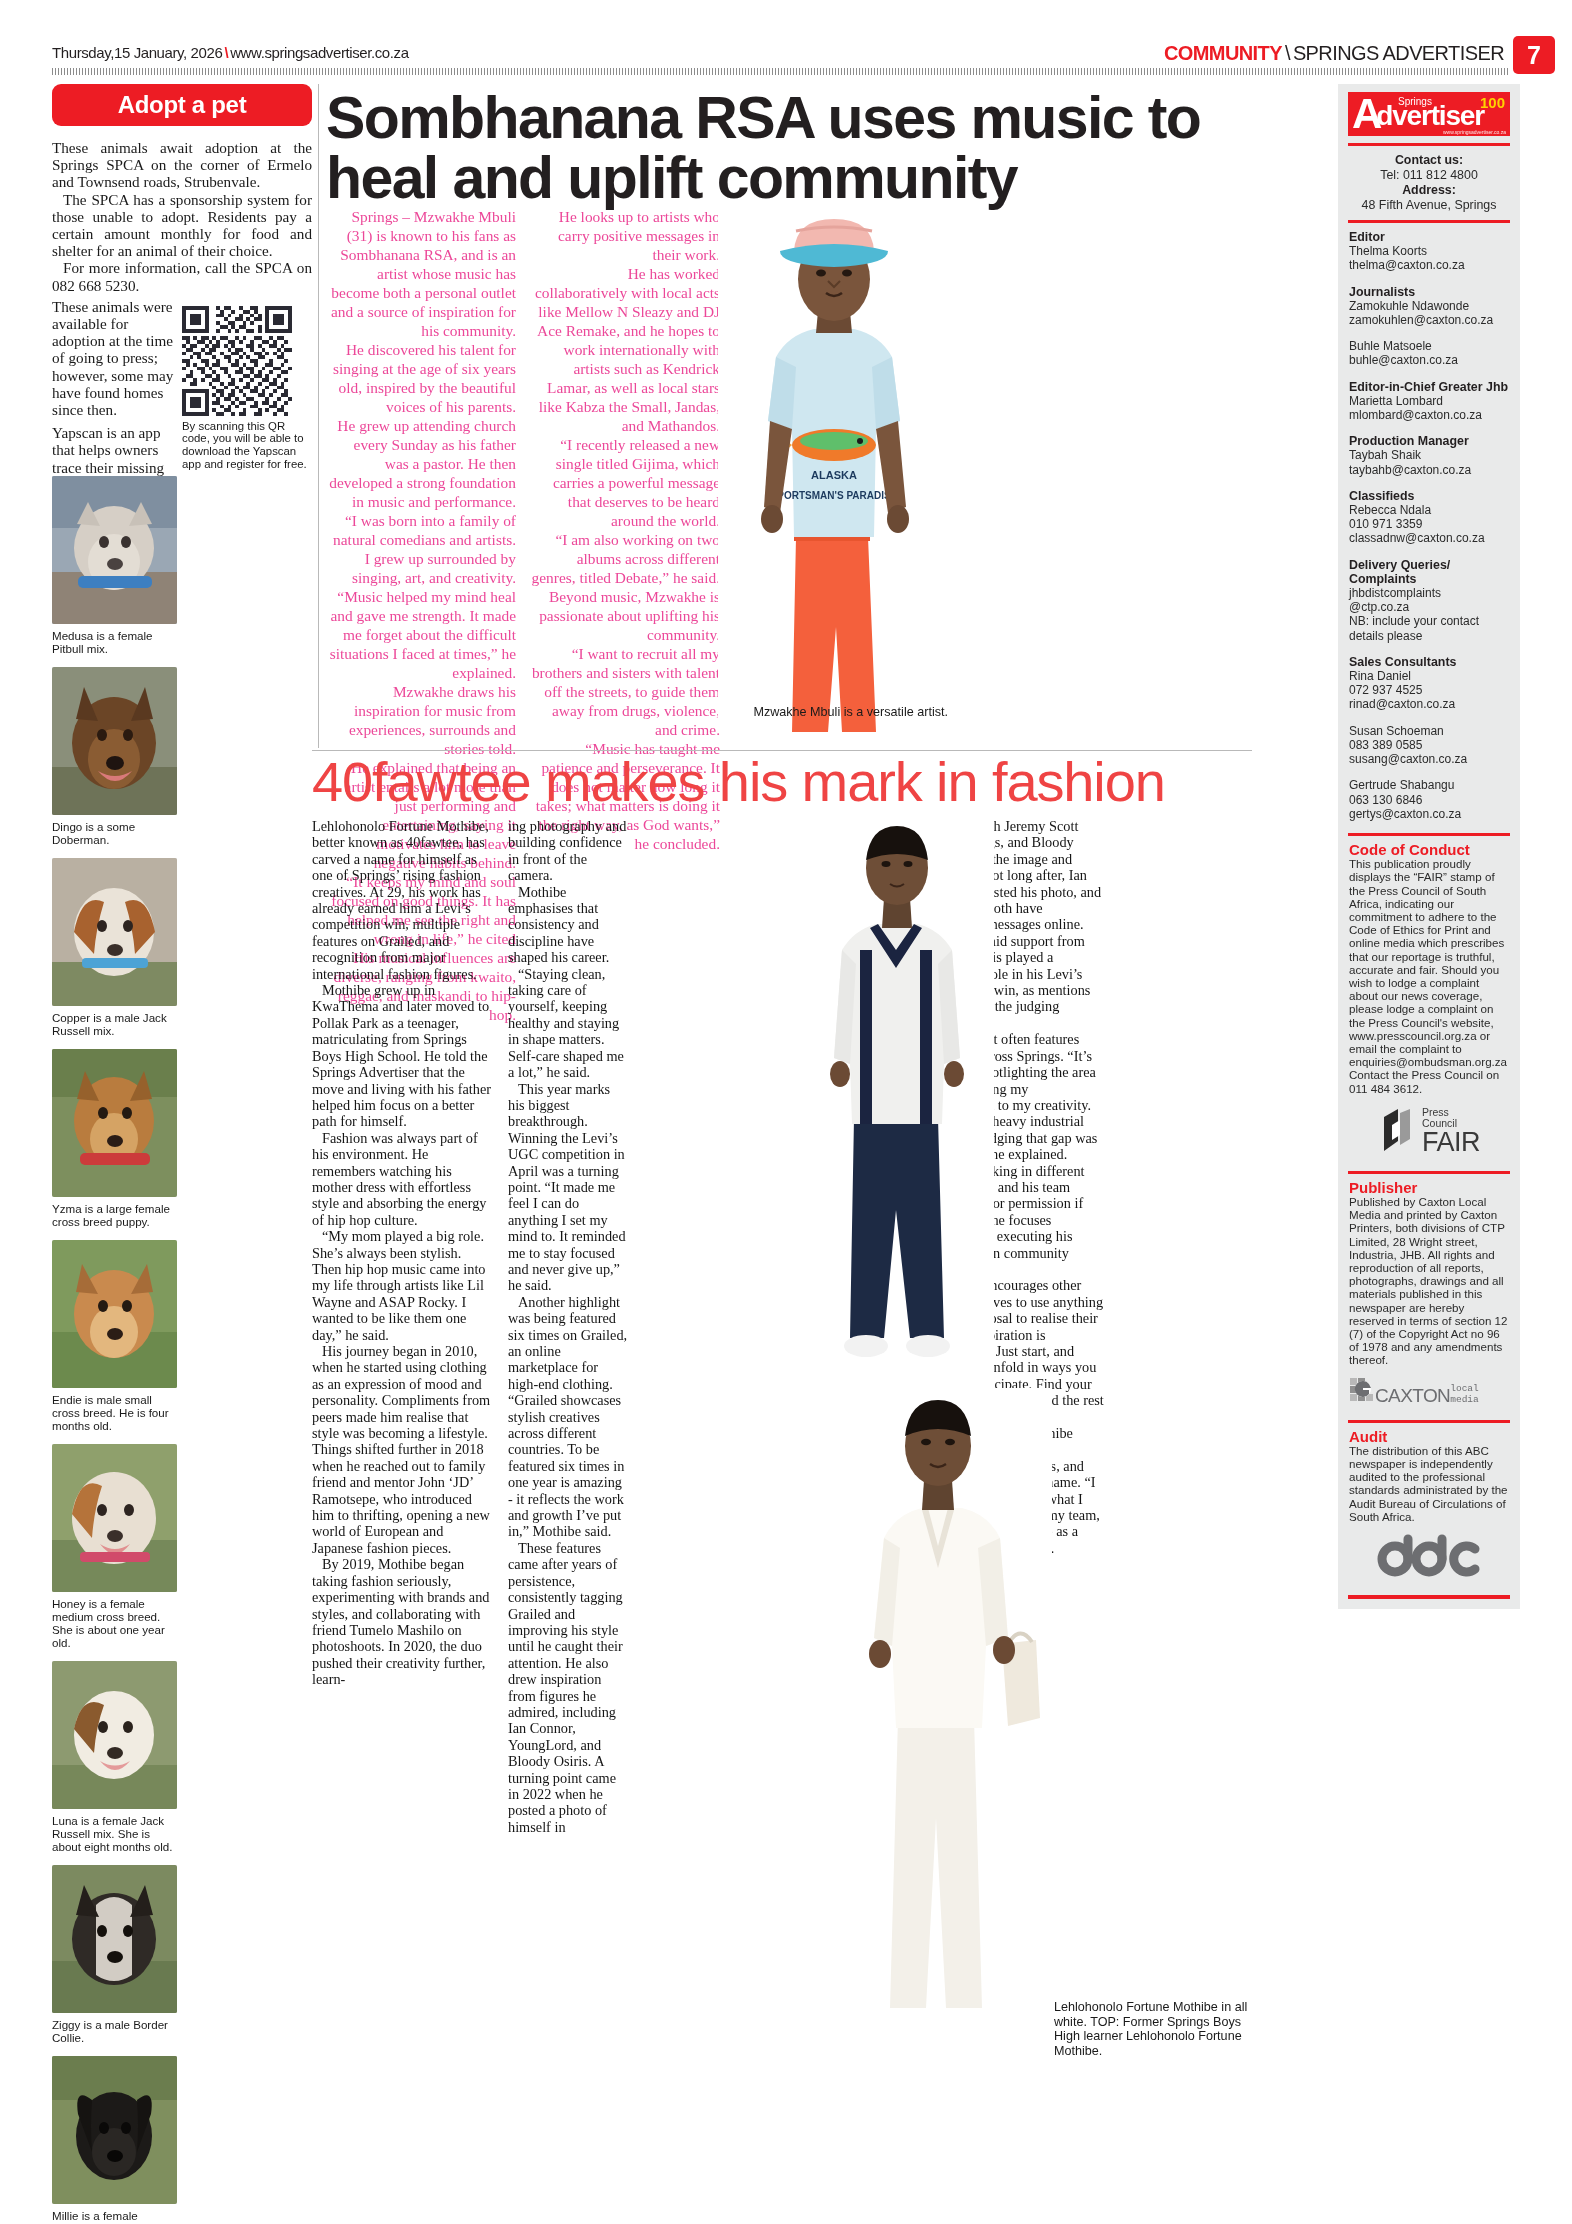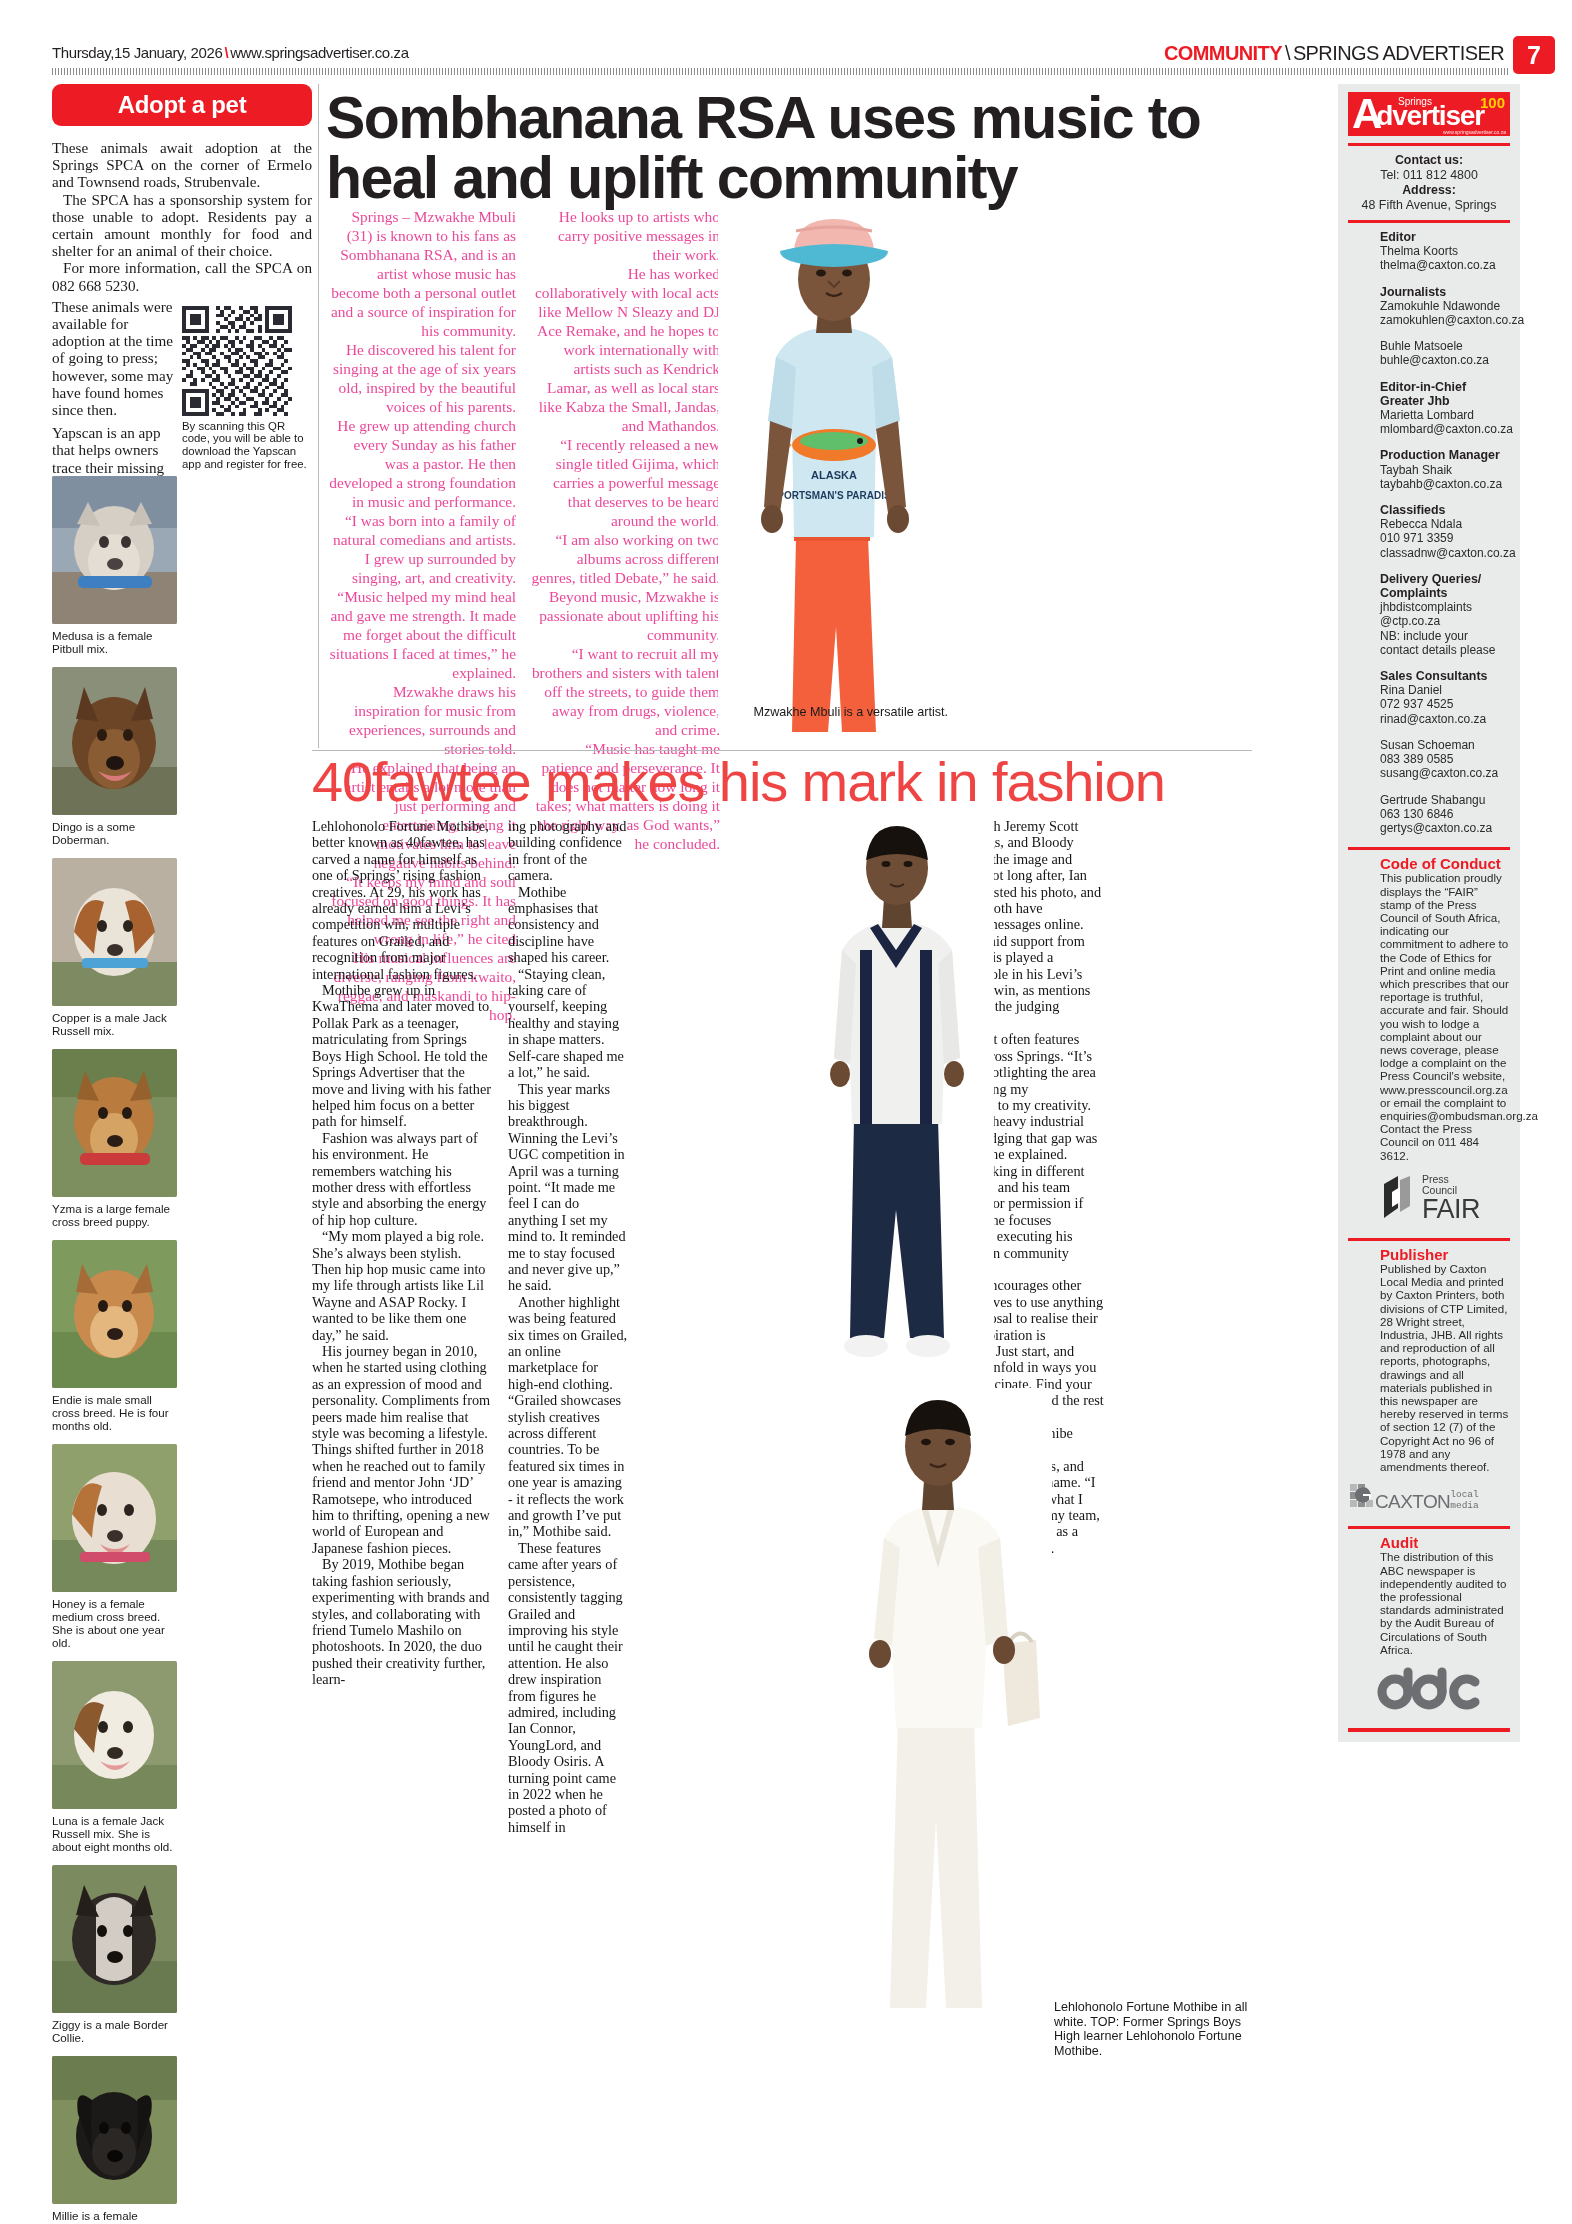--- a/index.html
+++ b/index.html
@@ -148,21 +148,21 @@
     position:absolute; right:5px; top:2px; color:#ffd200;
     font-family:"Liberation Sans", sans-serif; font-weight:700; font-size:15px;
   }
   .logo-url {
     position:absolute; right:4px; bottom:1px; color:#fff;
     font-family:"Liberation Sans", sans-serif; font-size:5px; opacity:.9;
   }
   .rail-rule { height:3px; background:#ed1c24; margin:7px 10px; }
   .rail-center { text-align:center; font-family:"Liberation Sans", sans-serif; font-size:12.4px; color:#2b2b2b; line-height:15px; }
   .rail-center b { font-weight:700; color:#231f20; }
-  .rail-body { padding:0 11px; font-family:"Liberation Sans", sans-serif; font-size:12px; line-height:14.2px; color:#2b2b2b;margin-left:31px; }
+  .rail-body { padding:0 11px; font-family:"Liberation Sans", sans-serif; font-size:12px; line-height:14.2px; color:#2b2b2b; }
   .rail-body .grp { margin-bottom:12px; }
   .rail-body .hdr { font-weight:700; color:#231f20; font-size:12.4px; }
   .rail-red-h { color:#ed1c24; font-weight:700; font-size:15px; font-family:"Liberation Sans", sans-serif; }
   .rail-para { font-family:"Liberation Sans", sans-serif; font-size:11.6px; line-height:13.2px; color:#2b2b2b; }
   .fair-logo { display:flex; align-items:center; justify-content:center; gap:6px; padding:12px 0 8px; }
   .fair-mark { width:38px; height:48px; position:relative; }
   .fair-txt { font-family:"Liberation Sans", sans-serif; color:#3a3a3a; }
   .fair-txt .sm { font-size:10.5px; line-height:11px; display:block; }
   .fair-txt .big { font-size:27px; font-weight:400; letter-spacing:-0.5px; line-height:27px; display:block; }
   .caxton-logo { padding:10px 11px 6px; display:flex; align-items:flex-end; gap:0; }

